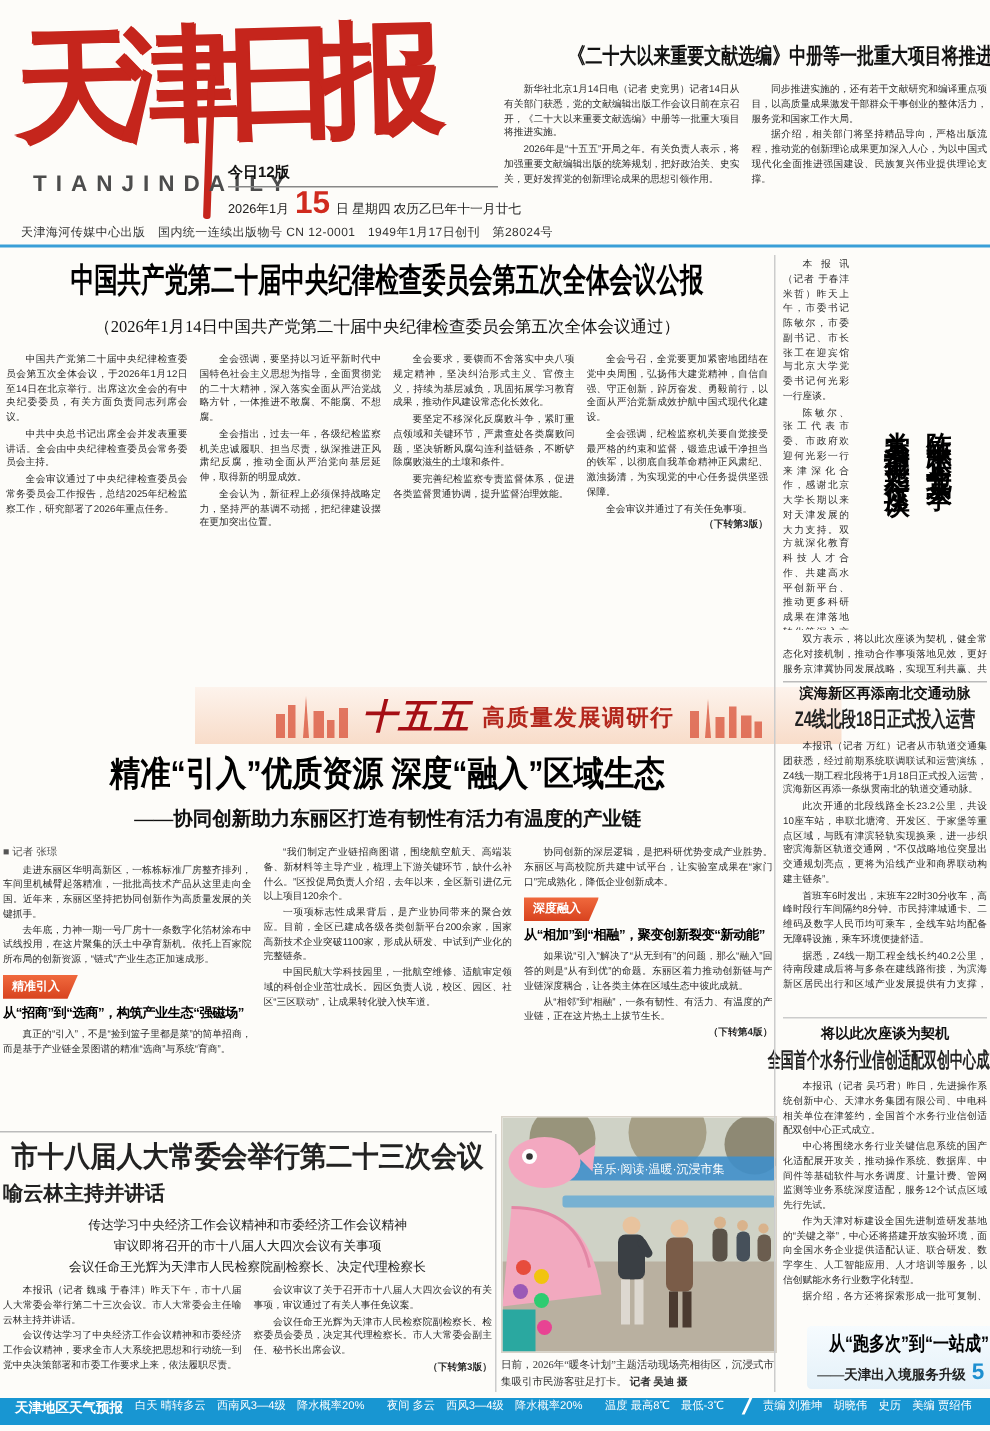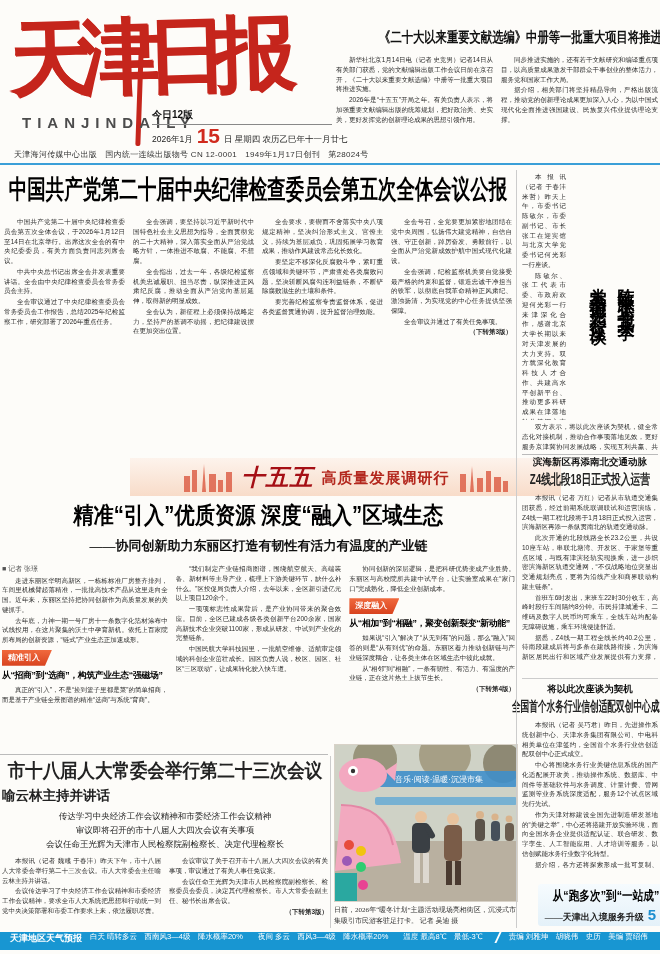--- a/index.html
+++ b/index.html
@@ -72,21 +72,21 @@
   .npc-sub{font-family:"Liberation Serif",serif;font-weight:bold;font-size:13.5px;text-align:left;margin-top:3px;}
   .npc-stand{font-family:"Liberation Serif",serif;font-size:8.5px;line-height:1.65;text-align:center;
         color:#222;margin-top:4px;}
   .npc-stand p{margin:0;}
   .npc-cols{margin-top:5px;height:82px;}
   
   .photo{position:absolute;left:334px;top:744px;width:182px;}
   .photo svg{display:block;border:1px solid #d8d2c8;}
   .caption{font-family:"Liberation Serif",serif;font-size:7px;line-height:1.5;text-align:justify;
         color:#333;margin-top:3px;}
-  .credit{font-weight:normal;white-space:nowrap;}
+  .credit{font-weight:bold;white-space:nowrap;}
   
   .metro{position:absolute;left:522px;top:456px;width:136px;}
   .metro-head,.water-head{text-align:center;font-weight:bold;margin:1px 0 4px;}
   .metro-body{height:168px;overflow:hidden;}
   .water{position:absolute;left:522px;top:678px;width:136px;border-top:1px solid #ccc;padding-top:4px;}
   .water-body{height:150px;overflow:hidden;}
   .promo{position:absolute;left:522px;top:884px;width:136px;height:42px;border-radius:3px;
         background:linear-gradient(180deg,#f6fbfe,#e4f1f9);display:flex;flex-direction:column;
         justify-content:center;align-items:center;margin-left:16px;}
   .promo-title{font-size:13px;font-weight:bold;color:#000;white-space:nowrap;}
@@ -131,23 +131,24 @@
           <p>2026年是“十五五”开局之年。有关负责人表示，将加强重要文献编辑出版的统筹规划，把好政治关、史实关，更好发挥党的创新理论成果的思想引领作用。</p>
         </div>
       <div class="col small">
           <p>同步推进实施的，还有若干文献研究和编译重点项目，以高质量成果激发干部群众干事创业的整体活力，服务党和国家工作大局。</p>
           <p>据介绍，相关部门将坚持精品导向，严格出版流程，推动党的创新理论成果更加深入人心，为以中国式现代化全面推进强国建设、民族复兴伟业提供理论支撑。</p>
         </div>
     </div>
   </div>
 
   <div class="lead">
-    <div class="center lead-head" style="font-size:26px;">
+    <div class="center lead-head" style="font-size:22px;">
         <span class="sq" style="transform:scaleX(.71)">中国共产党第二十届中央纪律检查委员会第五次全体会议公报</span>
       </div>
+    <div class="lead-sub">（2026年1月14日中国共产党第二十届中央纪律检查委员会第五次全体会议通过）</div>
     <div class="cols lead-cols">
       <div class="col small">
           <p>中国共产党第二十届中央纪律检查委员会第五次全体会议，于2026年1月12日至14日在北京举行。出席这次全会的有中央纪委委员，有关方面负责同志列席会议。</p>
           <p>中共中央总书记出席全会并发表重要讲话。全会由中央纪律检查委员会常务委员会主持。</p>
           <p>全会审议通过了中央纪律检查委员会常务委员会工作报告，总结2025年纪检监察工作，研究部署了2026年重点任务。</p>
         </div>
       <div class="col small">
           <p>全会强调，要坚持以习近平新时代中国特色社会主义思想为指导，全面贯彻党的二十大精神，深入落实全面从严治党战略方针，一体推进不敢腐、不能腐、不想腐。</p>
           <p>全会指出，过去一年，各级纪检监察机关忠诚履职、担当尽责，纵深推进正风肃纪反腐，推动全面从严治党向基层延伸，取得新的明显成效。</p>
           <p>全会认为，新征程上必须保持战略定力，坚持严的基调不动摇，把纪律建设摆在更加突出位置。</p>

